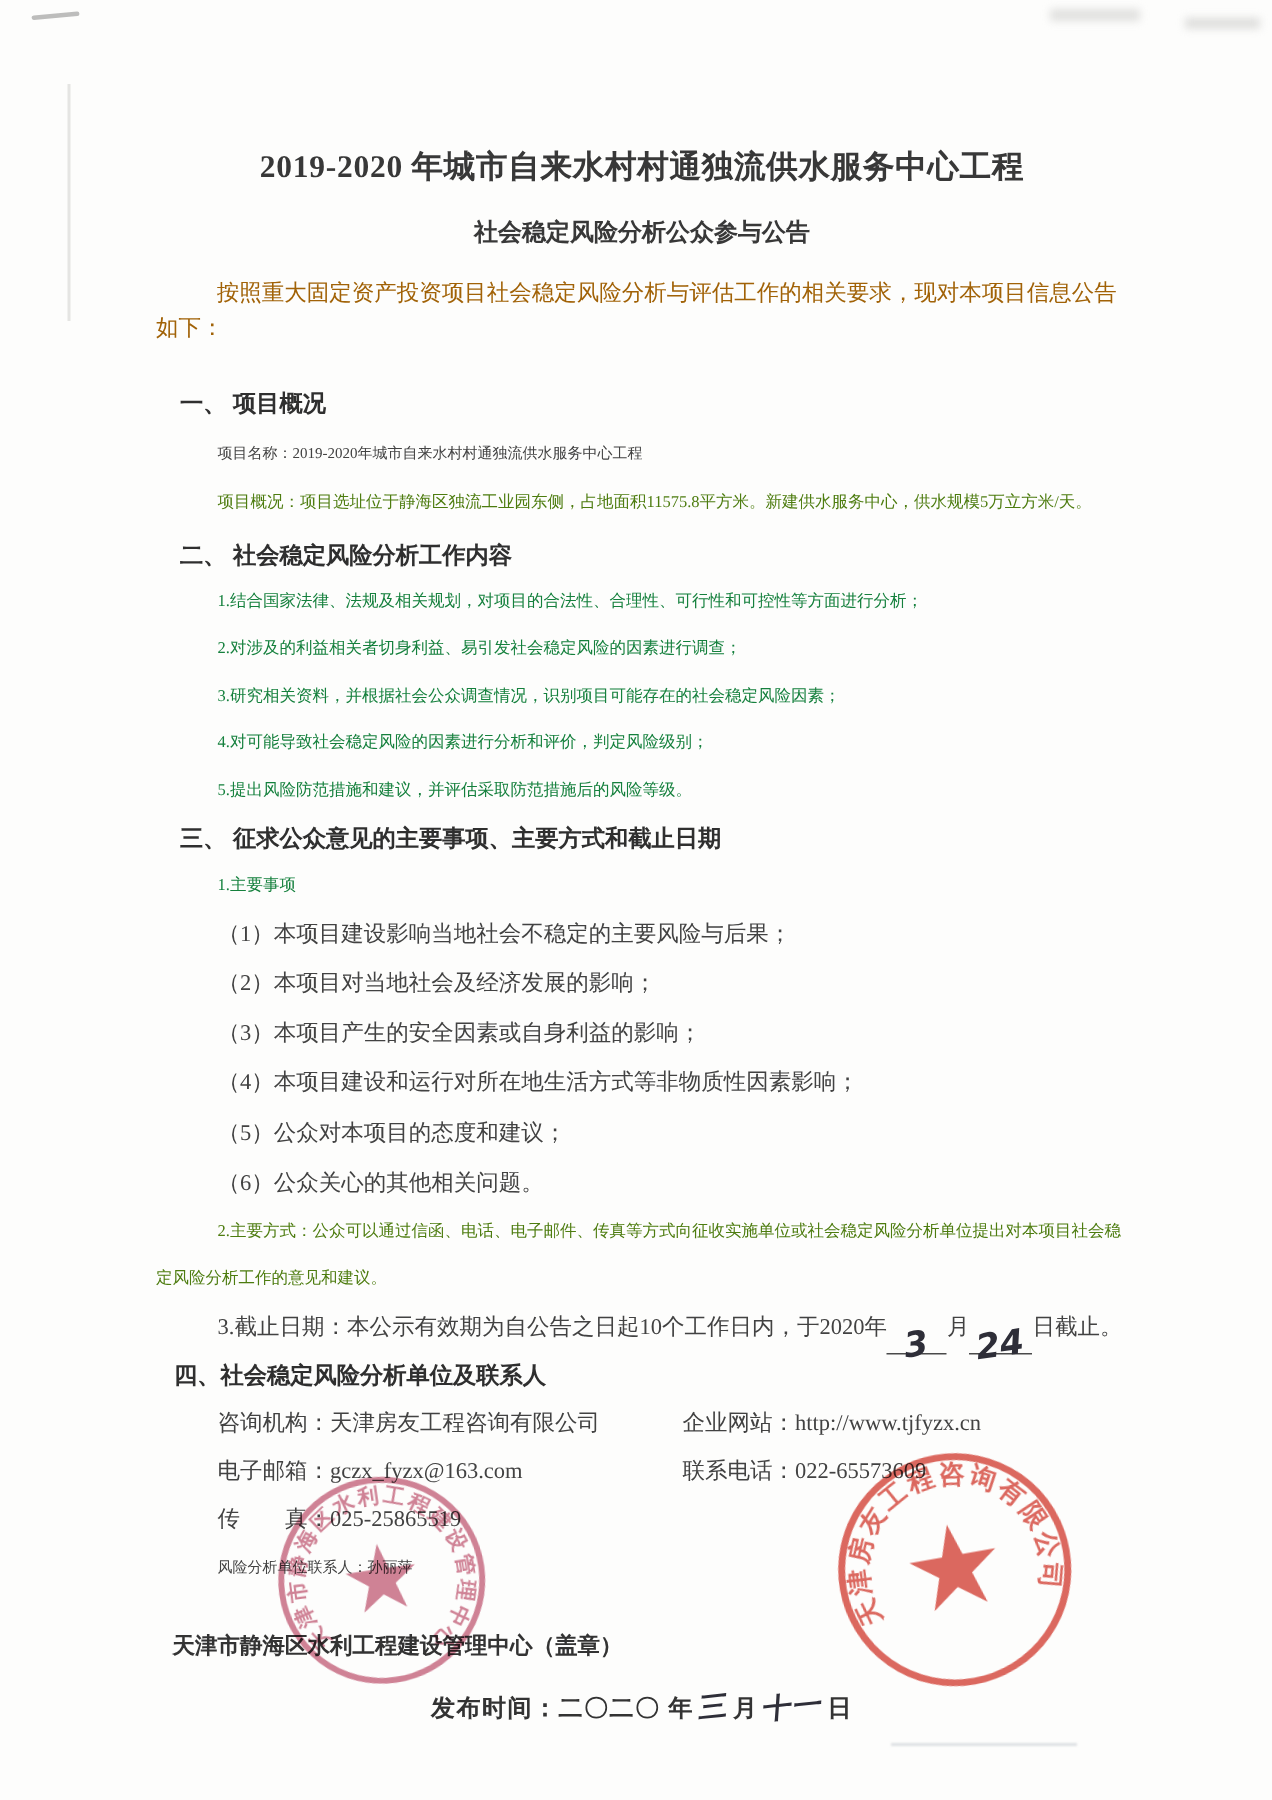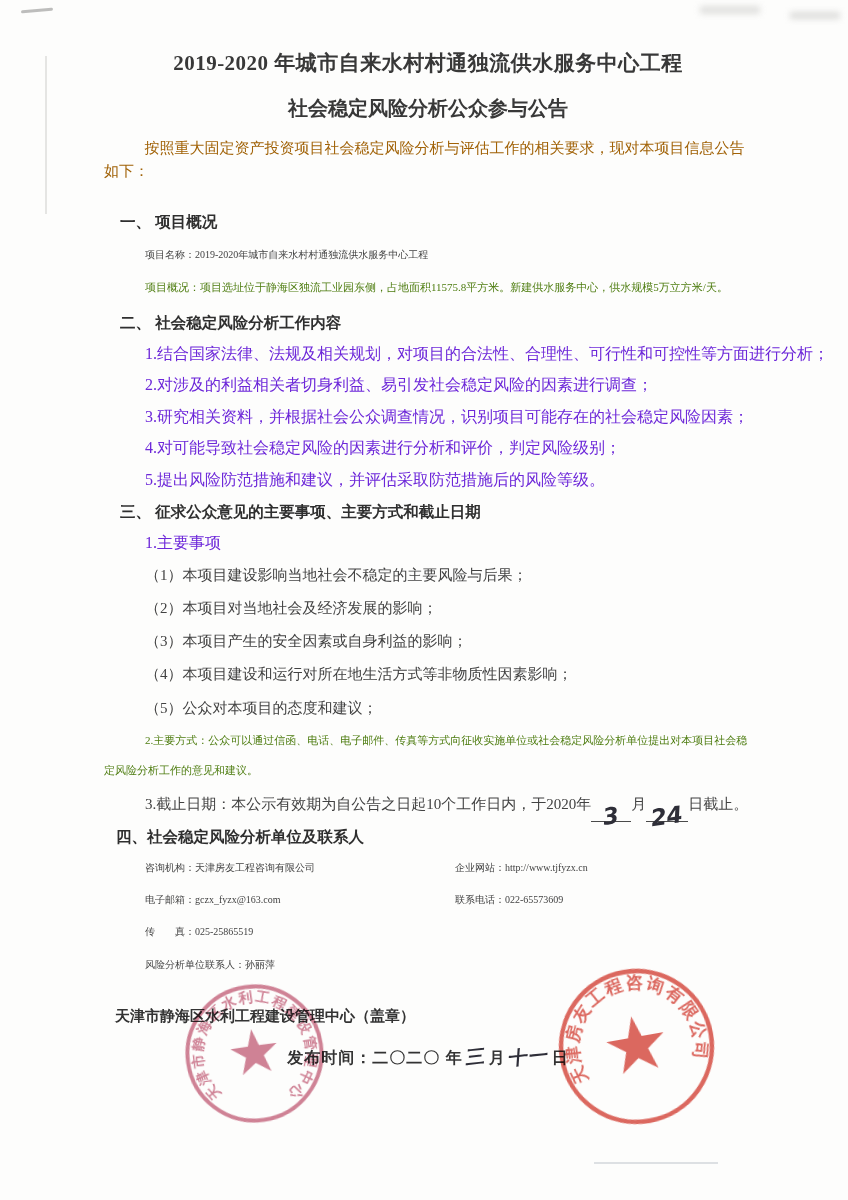--- a/index.html
+++ b/index.html
@@ -5,49 +5,49 @@
   * { margin:0; padding:0; box-sizing:border-box; }
   html,body { background:#e8e8e6; }
   .page {
     position:relative; width:848px; height:1200px; margin:0 auto;
     background:#fdfdfc; overflow:hidden;
     font-family:"Liberation Serif","DejaVu Serif",serif;
     color:#3d3d3d;
   }
   .content { position:absolute; left:104px; top:0; width:648px; }
 
-  .title1 { margin-top:48px; text-align:center; font-size:21px; font-weight:bold;
+  .title1 { margin-top:96px; text-align:center; font-size:21px; font-weight:bold;
             color:#383838; letter-spacing:0.5px; line-height:30px; white-space:nowrap; }
-  .title2 { margin-top:16px; text-align:center; font-size:20px; font-weight:bold;
+  .title2 { margin-top:16px; text-align:center; font-size:16px; font-weight:bold;
             color:#383838; line-height:28px; }
 
   .intro { margin-top:15px; font-size:15px; line-height:23px; text-indent:2.7em; color:#a16207; }
 
   .sec-heading { font-family:"Liberation Sans","DejaVu Sans",sans-serif;
                  font-weight:bold; font-size:15.5px; color:#2f2f2f;
                  padding-left:16px; line-height:22px; white-space:nowrap; }
   .sec-heading.tight { padding-left:12px; }
 
   .line { font-size:10px; color:#424242; padding-left:41px; line-height:22px; white-space:nowrap; }
   .para { font-size:11px; color:#4d7c0f; text-indent:41px; line-height:30.5px; }
-  .item { font-size:16px; color:#6d28d9; padding-left:41px; line-height:31.5px; white-space:nowrap; }
+  .item { font-size:11px; color:#15803d; padding-left:41px; line-height:31.5px; white-space:nowrap; }
   .matter { font-size:15px; color:#424242; padding-left:41px; line-height:33.3px; white-space:nowrap; }
 
   .deadline { font-size:15px; color:#424242; padding-left:41px; line-height:36px; white-space:nowrap; }
   .blank { display:inline-block; border-bottom:1.6px solid #4a4a4a; text-align:center;
            height:22px; vertical-align:bottom; }
   .blank.month { width:40px; }
   .blank.day { width:42px; }
   .hand-num { display:inline-block; font-family:"DejaVu Sans",sans-serif; font-style:italic;
               font-weight:bold; font-size:23px; color:#2e2e38;
               transform:rotate(-8deg) translateY(-2px); }
 
   .contacts { margin-top:9px; display:grid; grid-template-columns:310px 1fr;
               grid-row-gap:10px; padding-left:41px; }
-  .contact-cell { font-size:10px; color:#424242; line-height:22px; white-space:nowrap; }
+  .contact-cell { font-size:15px; color:#424242; line-height:22px; white-space:nowrap; }
 
   .footer-orgs { display:flex; justify-content:space-between; padding-left:11px;
                  font-family:"Liberation Sans","DejaVu Sans",sans-serif;
                  font-weight:bold; font-size:15px; color:#333; white-space:nowrap;gap:36px; }
   .publish { margin-top:18px; text-align:center;
              font-family:"Liberation Sans","DejaVu Sans",sans-serif;
              font-weight:bold; font-size:16px; color:#333; letter-spacing:1px; }
   .hand-cn { display:inline-block; font-weight:bold; font-size:19px; color:#2e2e38;
              transform:skewX(-10deg) rotate(-6deg); margin:0 3px; }
 
@@ -103,20 +103,21 @@
     </div>
 
     <div class="sec-heading" style="margin-top:6px;">三、 征求公众意见的主要事项、主要方式和截止日期</div>
     <p class="item" style="margin-top:4px;">1.主要事项</p>
     <div>
       <p class="matter">（1）本项目建设影响当地社会不稳定的主要风险与后果；</p>
       <p class="matter">（2）本项目对当地社会及经济发展的影响；</p>
       <p class="matter">（3）本项目产生的安全因素或自身利益的影响；</p>
       <p class="matter">（4）本项目建设和运行对所在地生活方式等非物质性因素影响；</p>
       <p class="matter">（5）公众对本项目的态度和建议；</p>
+      <p class="matter">（6）公众关心的其他相关问题。</p>
     </div>
     <p class="para" style="margin-top:0;">2.主要方式：公众可以通过信函、电话、电子邮件、传真等方式向征收实施单位或社会稳定风险分析单位提出对本项目社会稳定风险分析工作的意见和建议。</p>
 
     <p class="deadline"><span>3.截止日期：本公示有效期为自公告之日起10个工作日内，于2020年</span><span class="blank month"><span class="hand-num">3</span></span><span>月</span><span class="blank day"><span class="hand-num">24</span></span><span>日截止。</span></p>
 
     <div class="sec-heading tight" style="margin-top:4px;">四、社会稳定风险分析单位及联系人</div>
     <div class="contacts">
       <p class="contact-cell">咨询机构：天津房友工程咨询有限公司</p>
       <p class="contact-cell">企业网站：http://www.tjfyzx.cn</p>
       <p class="contact-cell">电子邮箱：gczx_fyzx@163.com</p>

